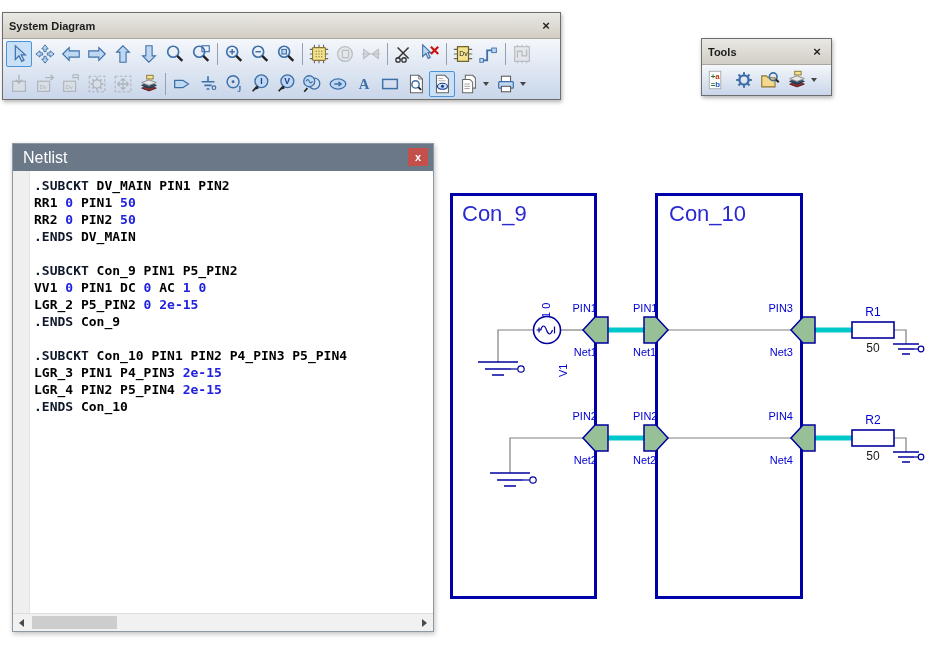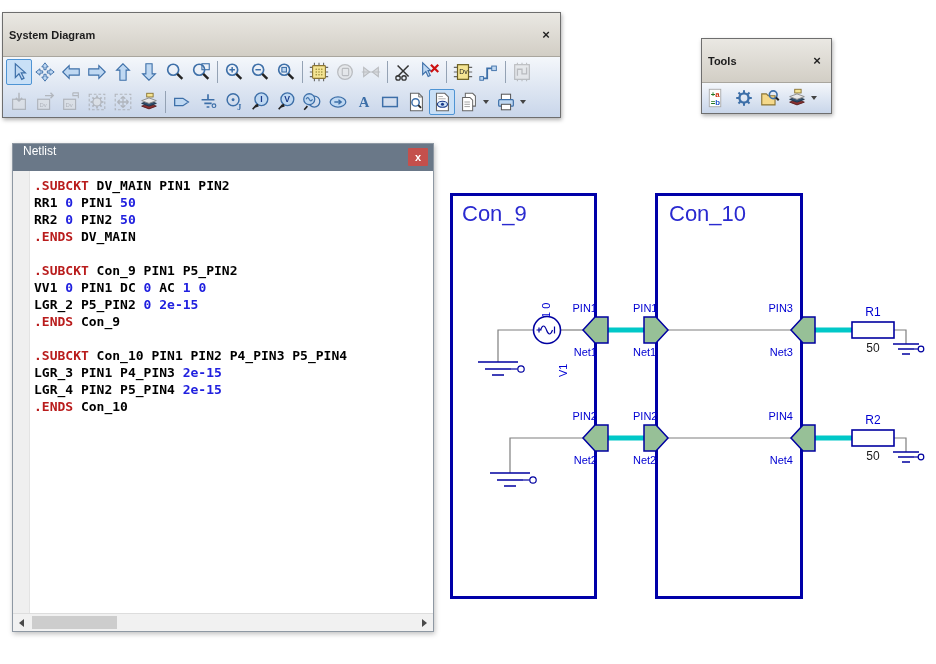--- a/index.html
+++ b/index.html
@@ -4,52 +4,52 @@
 <style>
   html,body{margin:0;padding:0;background:#fff;}
   #desktop{position:relative;width:936px;height:664px;background:#ffffff;overflow:hidden;
     font-family:"Liberation Sans",sans-serif;}
 
   
   .toolwin{position:absolute;border:1px solid #6E6E6E;background:#E7ECF4;
     box-shadow:1px 2px 4px rgba(0,0,0,.3);}
   .toolwin .tw-title{height:19px;background:linear-gradient(#EAE8E3,#D2CEC5);
     border-bottom:1px solid #A9A69E;display:flex;align-items:center;
-    padding:12px 6px;font-size:11px;font-weight:bold;color:#1c1c1c;justify-content:flex-end;}
+    padding:3px 6px;font-size:11px;font-weight:bold;color:#1c1c1c;justify-content:flex-end;}
   .tw-title .tw-close{margin-left:auto;font-size:13px;font-weight:bold;color:#222;
     width:16px;text-align:center;cursor:default;line-height:16px;}
   .tw-body{background:linear-gradient(#F4F7FB,#C9D6EA);}
   .tb-row{display:flex;align-items:center;height:30px;padding-left:3px;}
   .tb-btn{box-sizing:border-box;width:26px;height:26px;display:flex;align-items:center;
     justify-content:center;border:1px solid transparent;border-radius:2px;flex:0 0 auto;}
   .tb-btn.with-caret{width:auto;padding:0 2px;}
   .tb-btn.selected{background:#C9E0F7;border-color:#4E94D4;}
   .tb-btn.disabled svg{opacity:.55;filter:grayscale(.9);}
   .tb-ic{display:block;width:22px;height:22px;}
   .tb-ic svg{width:22px;height:22px;display:block;}
   .tb-sep{width:1px;height:22px;background:#94A2B4;margin:0 3px;flex:0 0 auto;}
   .caret{display:inline-block;width:0;height:0;border-left:3.5px solid transparent;
     border-right:3.5px solid transparent;border-top:4px solid #444;margin-left:3px;}
 
   
   #netlist-window{position:absolute;left:12px;top:143px;width:420px;height:487px;
     border:1px solid #8E98A3;background:#F0F0F0;box-shadow:1px 2px 5px rgba(0,0,0,.25);}
-  .nl-title{height:27px;background:#6A7888;color:#fff;display:flex;align-items:flex-start;
-    padding:0 10px;font-size:12px;}
+  .nl-title{height:27px;background:#6A7888;color:#fff;display:flex;align-items:center;
+    padding:0 10px;font-size:16px;}
   .nl-close{position:absolute;right:5px;top:4px;width:20px;height:18px;background:#C4504C;
     color:#fff;font-size:11px;font-weight:bold;display:flex;align-items:center;
     justify-content:center;border-radius:1px;}
   .nl-content{position:absolute;left:0;top:27px;right:0;bottom:17px;background:#fff;
     overflow:hidden;}
   .nl-gutter{position:absolute;left:0;top:0;bottom:0;width:16px;background:#EFEFEF;
     border-right:1px solid #E3E3E3;}
   .nl-code{position:absolute;left:21px;top:6px;right:0;
     font-family:"DejaVu Sans Mono","Liberation Mono",monospace;
     font-size:13px;font-weight:700;line-height:17px;white-space:pre;}
-  .tok-kw{color:#b91c1c;}
+  .tok-kw{color:#0f172a;}
   .tok-num{color:#2020DF;}
   .tok-t{color:#000000;}
   .nl-scrollbar{position:absolute;left:0;right:0;bottom:0;height:17px;background:#F1F1F1;
     border-top:1px solid #DDD;display:flex;align-items:center;}
   .sb-btn{width:17px;height:17px;display:flex;align-items:center;justify-content:center;flex:0 0 auto;}
   .tri-left{width:0;height:0;border-top:4px solid transparent;border-bottom:4px solid transparent;
     border-right:5px solid #4a4a4a;}
   .tri-right{width:0;height:0;border-top:4px solid transparent;border-bottom:4px solid transparent;
     border-left:5px solid #4a4a4a;}
   .sb-track{position:relative;flex:1;height:17px;}

